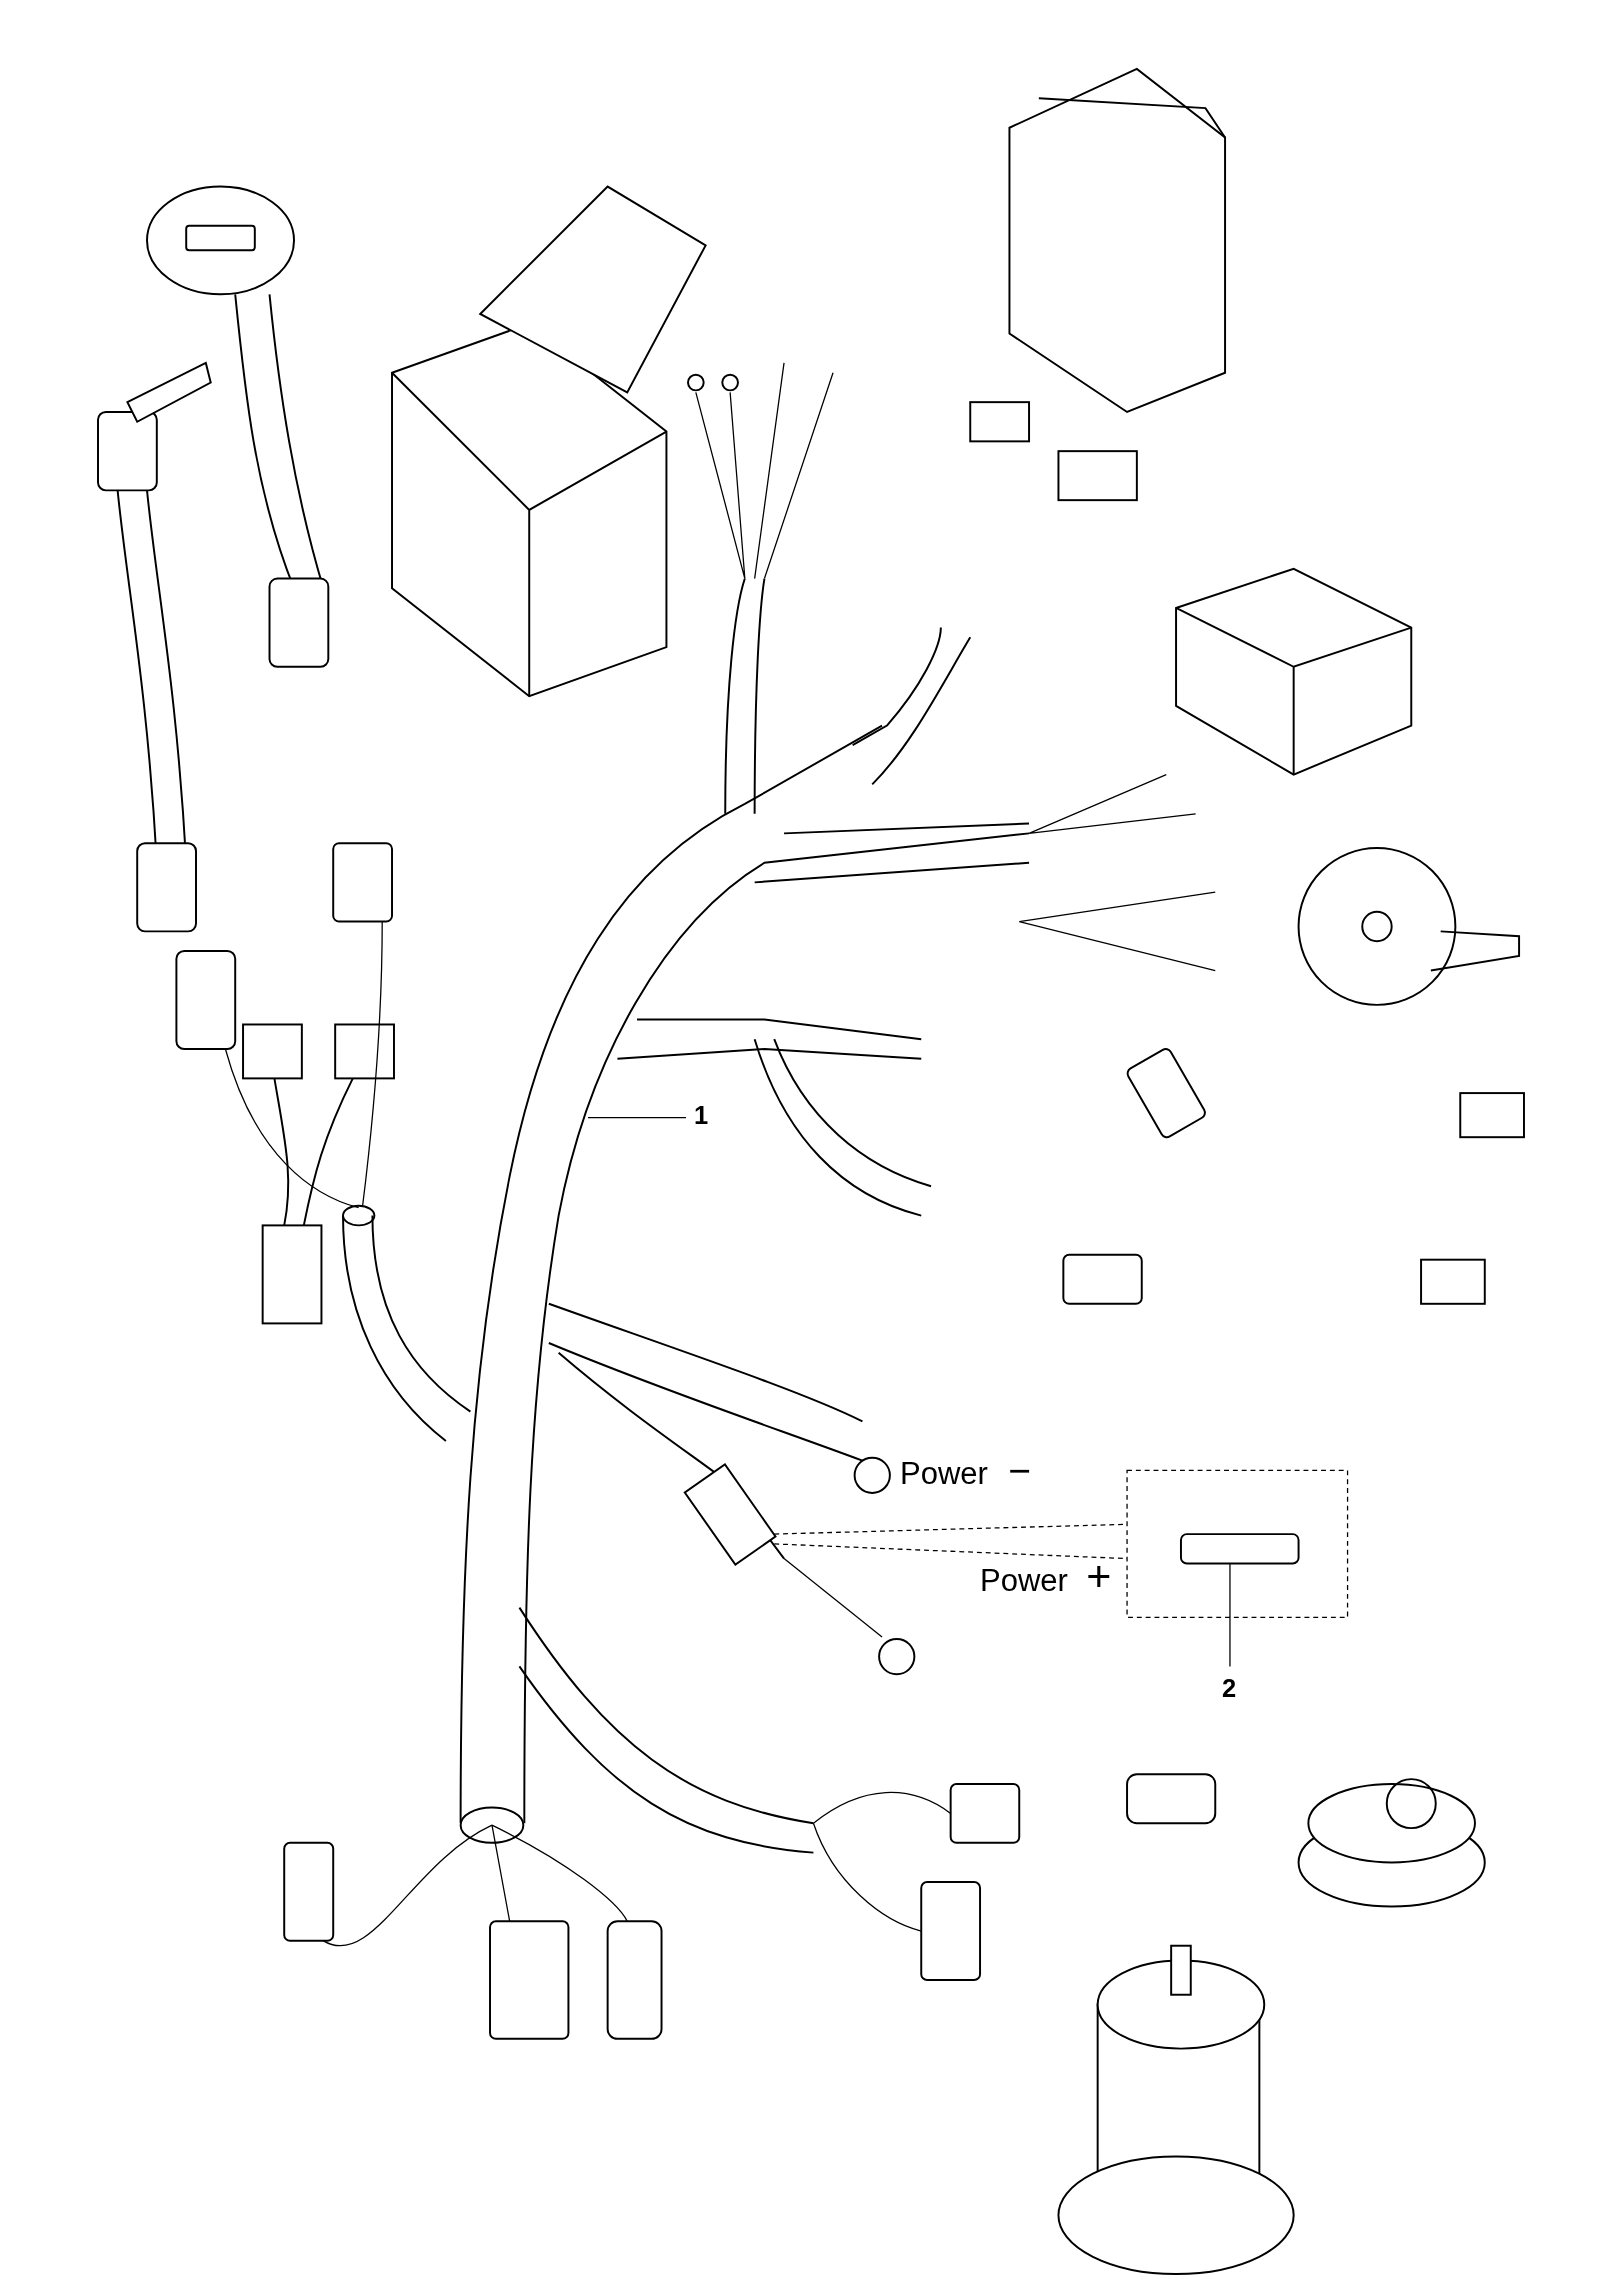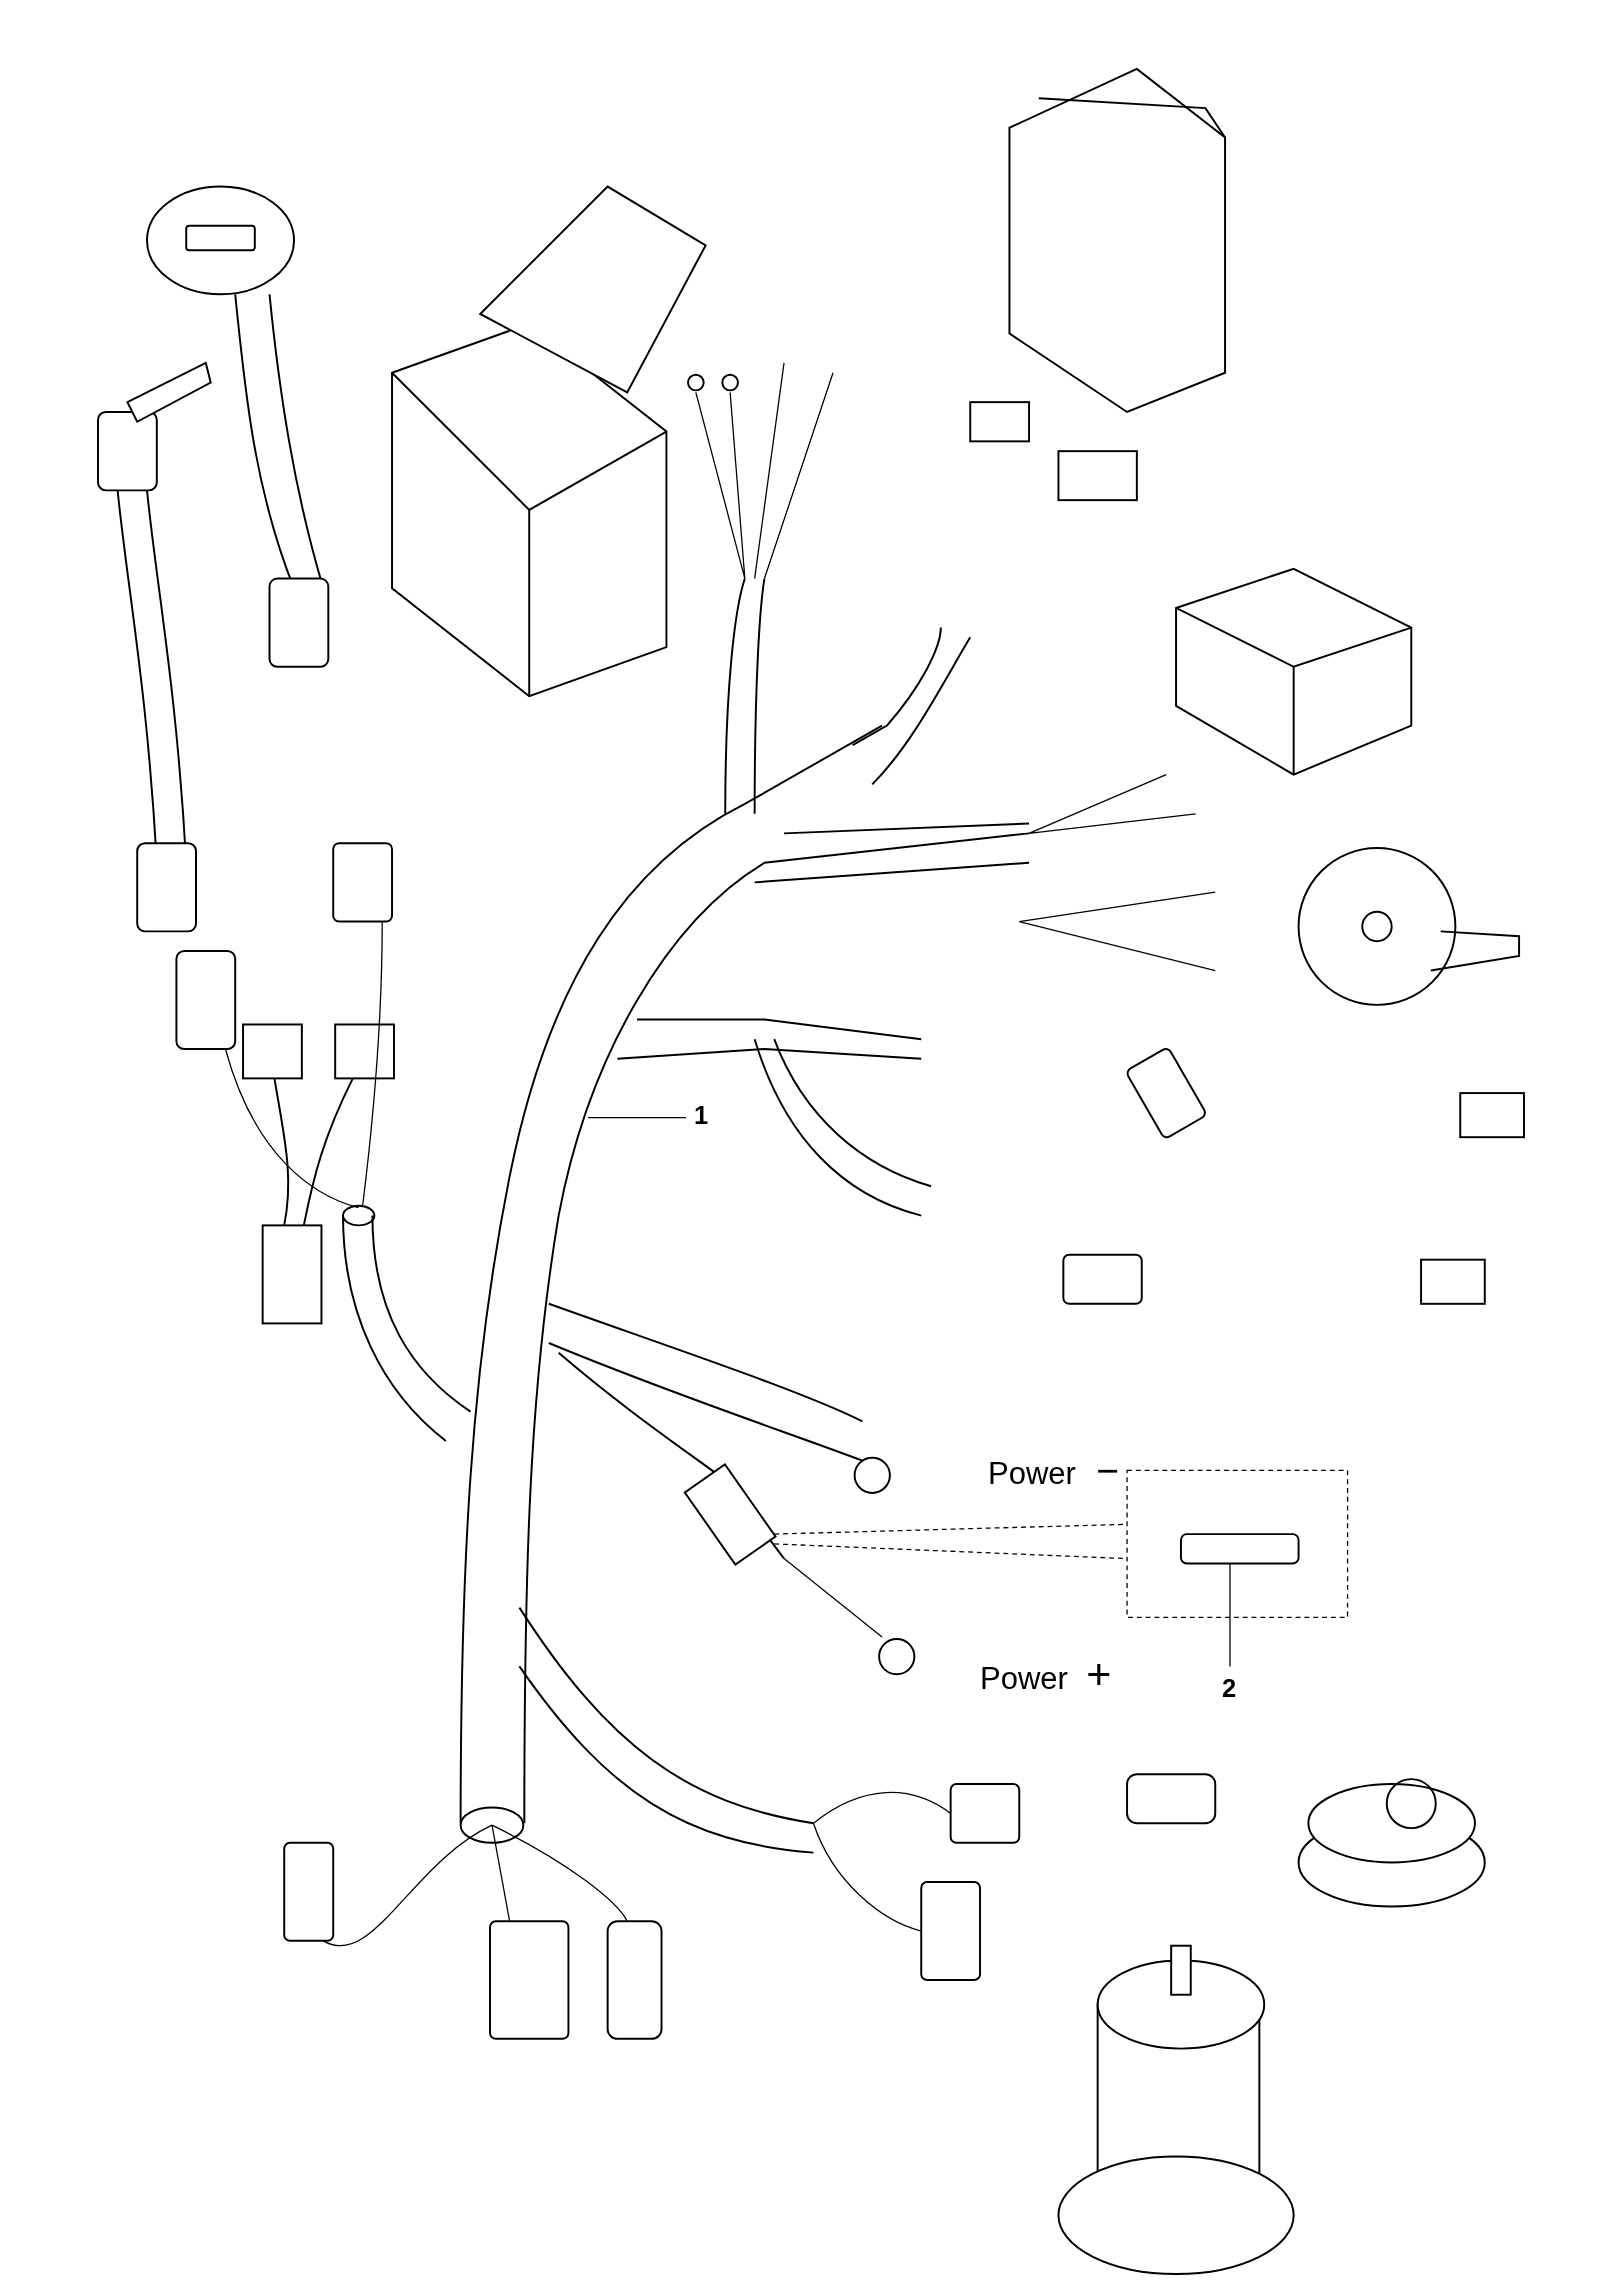--- a/index.html
+++ b/index.html
@@ -144,21 +144,21 @@
   <rect class="box" x="500" y="1960" width="80" height="120" rx="6"></rect>
   <rect class="box" x="620" y="1960" width="55" height="120" rx="10"></rect>
   <rect class="box" x="940" y="1920" width="60" height="100" rx="6"></rect>
   <rect class="box" x="970" y="1820" width="70" height="60" rx="6"></rect>
   <path class="thin" d="M502 1862 C 420 1900 380 2010 330 1980 M502 1862 L 520 1960 M502 1862 C 580 1900 630 1940 640 1960 M830 1860 C 850 1920 900 1960 940 1970 M830 1860 C 880 1820 930 1820 970 1850"></path>
 </svg>
 
 <span class="lbl callout" style="left:694px;top:1101px;">1</span>
 <span class="lbl callout" style="left:1222px;top:1674px;">2</span>
 
-<span class="lbl power" style="left:988px;top:1449px;">
+<span class="lbl power" style="left:900px;top:1449px;">
   <span>Power</span>
   <span style="margin-left:11.8px;font-size:39px;">−</span>
 </span>
-<span class="lbl power" style="left:980px;top:1650px;">
+<span class="lbl power" style="left:980px;top:1552px;">
   <span>Power</span>
   <span style="margin-left:9.8px;font-size:43px;">+</span>
 </span>
 
 
 </body></html>

